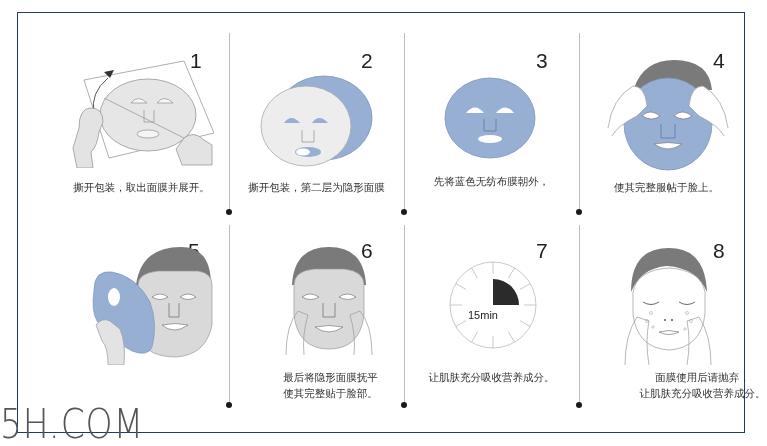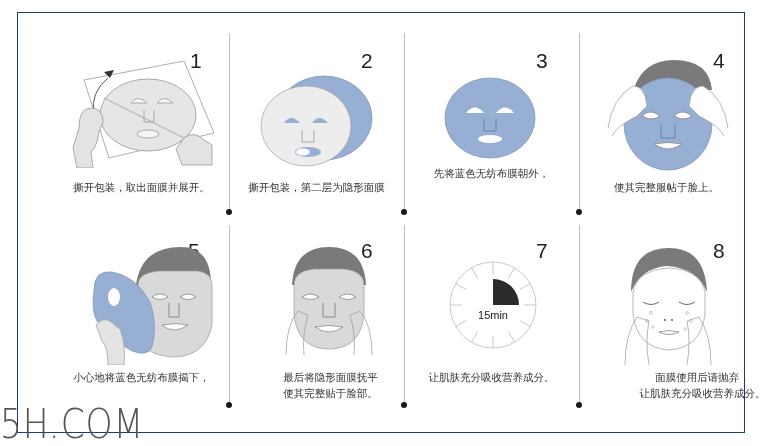--- a/index.html
+++ b/index.html
@@ -72,21 +72,21 @@
 
 <div class="cell" style="left:404px; top:33px;">
   <div class="num" style="left:132px; top:16px;">3</div>
   <svg class="illus" style="left:40px; top:40px;" width="100" height="90" viewBox="0 0 100 90">
     <ellipse cx="46" cy="45" rx="45" ry="40" fill="#97afd3" stroke="#7d95bb" stroke-width="0.8"></ellipse>
     <path d="M22,40 q9,-11 18,0 z" fill="#fff"></path>
     <path d="M52,40 q9,-11 18,0 z" fill="#fff"></path>
     <path d="M40,46 v12 h12 v-12" fill="none" stroke="#5f7aa5" stroke-width="0.8"></path>
     <ellipse cx="46" cy="66" rx="12" ry="4" fill="#fff"></ellipse>
   </svg>
-  <div class="cap" style="top:132px;">
+  <div class="cap" style="top:140px;">
     <div>先将蓝色无纺布膜朝外，</div>
   </div>
 </div>
 
 <div class="cell" style="left:579px; top:33px;">
   <div class="num" style="left:134px; top:16px;">4</div>
   <svg class="illus" style="left:25px; top:25px;" width="130" height="120" viewBox="0 0 130 120">
     <path d="M30,30 q10,-28 40,-28 q35,0 38,30 z" fill="#7a7a7a"></path>
     <ellipse cx="64" cy="66" rx="44" ry="46" fill="#97afd3" stroke="#7d95bb" stroke-width="0.8"></ellipse>
     <path d="M38,58 q8,-8 18,0 q-8,6 -18,0 z" fill="#fff" stroke="#666" stroke-width="0.6"></path>
@@ -108,21 +108,20 @@
     <path d="M52,40 q0,-12 20,-14 l40,0 q14,2 14,14 l0,40 q-6,30 -36,32 q-38,0 -38,-32 z" fill="#d9d9d9" stroke="#999" stroke-width="0.7"></path>
     <path d="M66,52 q8,-6 16,0 q-8,5 -16,0 z" fill="#fff" stroke="#666" stroke-width="0.6"></path>
     <path d="M94,52 q8,-6 16,0 q-8,5 -16,0 z" fill="#fff" stroke="#666" stroke-width="0.6"></path>
     <path d="M83,58 v14 h10 v-14" fill="none" stroke="#777" stroke-width="0.8"></path>
     <path d="M76,80 q12,10 26,0 q-12,-3 -26,0 z" fill="#fff" stroke="#666" stroke-width="0.6"></path>
     <path d="M8,45 q0,-20 18,-18 q24,4 38,30 q8,22 2,45 q-4,10 -20,4 q-20,-10 -35,-30 q-6,-10 -3,-31 z" fill="#97afd3" stroke="#7d95bb" stroke-width="0.7"></path>
     <ellipse cx="28" cy="52" rx="6" ry="9" fill="#fff"></ellipse>
     <path d="M10,80 q6,-8 14,-4 l10,8 q6,14 4,36 h-16 q0,-18 -6,-24 z" fill="#e3e3e3" stroke="#999" stroke-width="0.7"></path>
   </svg>
   <div class="cap" style="top:144px;">
-    <div>小心地将蓝色无纺布膜揭下，</div>
   </div>
 </div>
 
 <div class="cell" style="left:229px; top:225px;">
   <div class="num" style="left:132px; top:14px;">6</div>
   <svg class="illus" style="left:55px; top:20px;" width="90" height="120" viewBox="0 0 90 120">
     <path d="M8,40 q2,-38 37,-38 q35,0 37,38 z" fill="#7a7a7a"></path>
     <path d="M10,40 q0,-14 20,-16 h30 q20,2 20,16 l0,30 q-4,34 -35,34 q-31,0 -35,-34 z" fill="#d9d9d9" stroke="#999" stroke-width="0.7"></path>
     <path d="M18,52 q8,-6 17,0 q-8,5 -17,0 z" fill="#fff" stroke="#666" stroke-width="0.6"></path>
     <path d="M55,52 q8,-6 17,0 q-8,5 -17,0 z" fill="#fff" stroke="#666" stroke-width="0.6"></path>
@@ -150,21 +149,21 @@
         <line x1="82.2" y1="23.5" x2="71.8" y2="29.5"></line>
       <line x1="82.2" y1="66.5" x2="71.8" y2="60.5"></line>
         <line x1="66.5" y1="82.2" x2="60.5" y2="71.8"></line>
       <line x1="23.5" y1="82.2" x2="29.5" y2="71.8"></line>
         <line x1="7.8" y1="66.5" x2="18.2" y2="60.5"></line>
       <line x1="7.8" y1="23.5" x2="18.2" y2="29.5"></line>
         <line x1="23.5" y1="7.8" x2="29.5" y2="18.2"></line>
     </g>
     <path d="M45,45 L45,19 A26,26 0 0 1 71,45 Z" fill="#2b2b2b"></path>
   </svg>
-  <div style="position:absolute; left:64px; top:84px; width:50px; text-align:center; font-family:'Liberation Sans',sans-serif; font-size:11px; color:#222;">15min</div>
+  <div style="position:absolute; left:64px; top:84px; width:50px; text-align:left; font-family:'Liberation Sans',sans-serif; font-size:11px; color:#222;">15min</div>
   <div class="cap" style="top:144px;">
     <div>让肌肤充分吸收营养成分。</div>
   </div>
 </div>
 
 <div class="cell" style="left:579px; top:225px;">
   <div class="num" style="left:134px; top:14px;">8</div>
   <svg class="illus" style="left:44px; top:22px;" width="90" height="120" viewBox="0 0 90 120">
     <path d="M8,45 q0,-44 38,-44 q36,0 38,44 q-10,-24 -40,-26 q-26,2 -36,26 z" fill="#7a7a7a"></path>
     <path d="M10,45 q4,-22 36,-24 q32,2 36,24 l0,22 q-4,34 -36,36 q-32,-2 -36,-36 z" fill="#fff" stroke="#999" stroke-width="0.7"></path>

